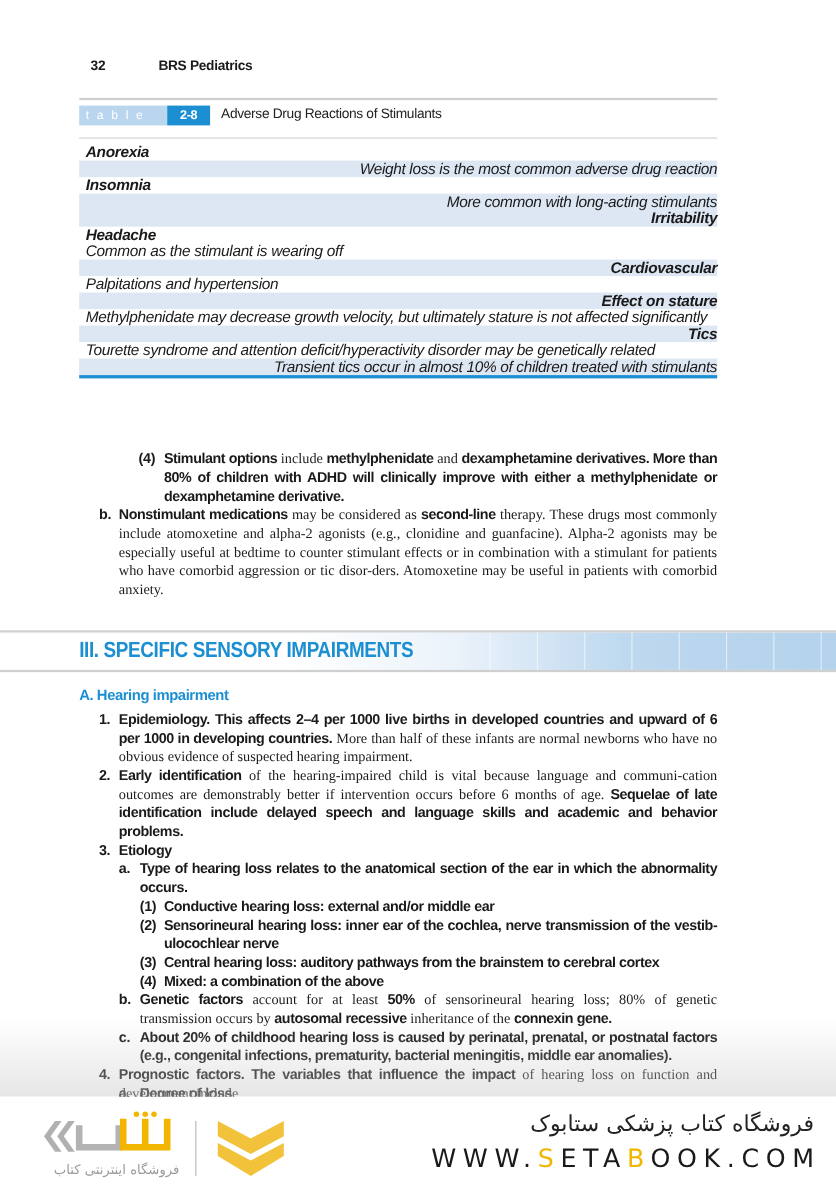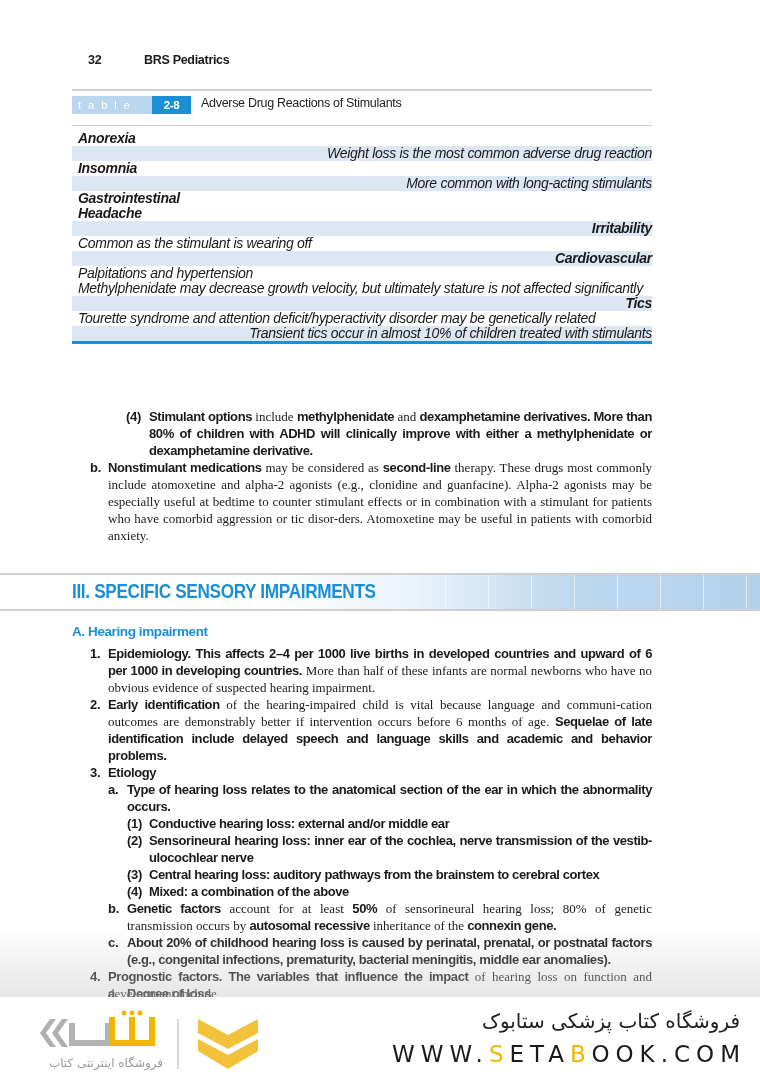--- a/index.html
+++ b/index.html
@@ -3,21 +3,21 @@
 <meta charset="utf-8">
 <style>
   html, body { margin:0; padding:0; }
   body {
     width:760px; height:1080px; position:relative; overflow:hidden;
     background:#ffffff; color:#1a1a1a;
     font-family:"Liberation Serif", serif;
   }
   .cond { font-family:"Liberation Sans", sans-serif; font-stretch:condensed; letter-spacing:-0.3px; }
   .running-head { position:absolute; top:53px; left:72px; font-size:12.5px; font-weight:bold; }
-  .running-head .pnum { position:absolute; left:16px; width:30px; }
+  .running-head .pnum { position:absolute; left:2px; width:30px;text-align:center; }
   .running-head .btitle { position:absolute; left:72px; white-space:nowrap; }
 
   .table-wrap { position:absolute; left:72px; top:89px; width:580px; }
   .table-topline { height:2px; background:#cfcfcf; }
   .table-head { height:26px; display:flex; align-items:flex-start; margin-top:5px; }
   .tlabel { width:80px; height:18px; background:#b9d6ee; color:#ffffff; font-size:11px; letter-spacing:7px; display:flex; align-items:center; padding-left:6px; box-sizing:border-box; }
   .tnum { width:39px; height:18px; background:#1b8fd2; color:#fff; font-size:11.5px; font-weight:bold; display:flex; align-items:center; justify-content:center; }
   .ttitle { margin-left:10px; font-size:12.5px; color:#222; }
   .table-headline { height:1px; background:#cfcfcf; margin-top:3px; margin-bottom:5px; }
   .trow { height:15px; line-height:15px; font-size:14px; padding-left:6px; white-space:nowrap; color:#1a1a1a;font-style:italic; }
@@ -61,26 +61,26 @@
     <span class="tlabel">table</span>
     <span class="tnum">2-8</span>
     <span class="ttitle">Adverse Drug Reactions of Stimulants</span>
   </div>
   <div class="table-headline"></div>
   <div id="table-rows">
       <div class="trow cat">Anorexia</div>
       <div class="trow shade">Weight loss is the most common adverse drug reaction</div>
       <div class="trow cat">Insomnia</div>
       <div class="trow shade">More common with long-acting stimulants</div>
-      <div class="trow cat">Gastrointestinal</div>
+      <div class="trow shade cat">Irritability</div>
       <div class="trow cat">Headache</div>
-      <div class="trow shade cat">Irritability</div>
       <div class="trow">Common as the stimulant is wearing off</div>
       <div class="trow shade cat">Cardiovascular</div>
       <div class="trow">Palpitations and hypertension</div>
+      <div class="trow shade cat">Effect on stature</div>
       <div class="trow">Methylphenidate may decrease growth velocity, but ultimately stature is not affected significantly</div>
       <div class="trow shade cat">Tics</div>
       <div class="trow">Tourette syndrome and attention deficit/hyperactivity disorder may be genetically related</div>
       <div class="trow shade">Transient tics occur in almost 10% of children treated with stimulants</div>
     </div>
   <div class="table-bottom"></div>
 </div>
 
 <div class="body-text">
   <span class="mk" style="left:126px; top:408px;">(4)</span>

